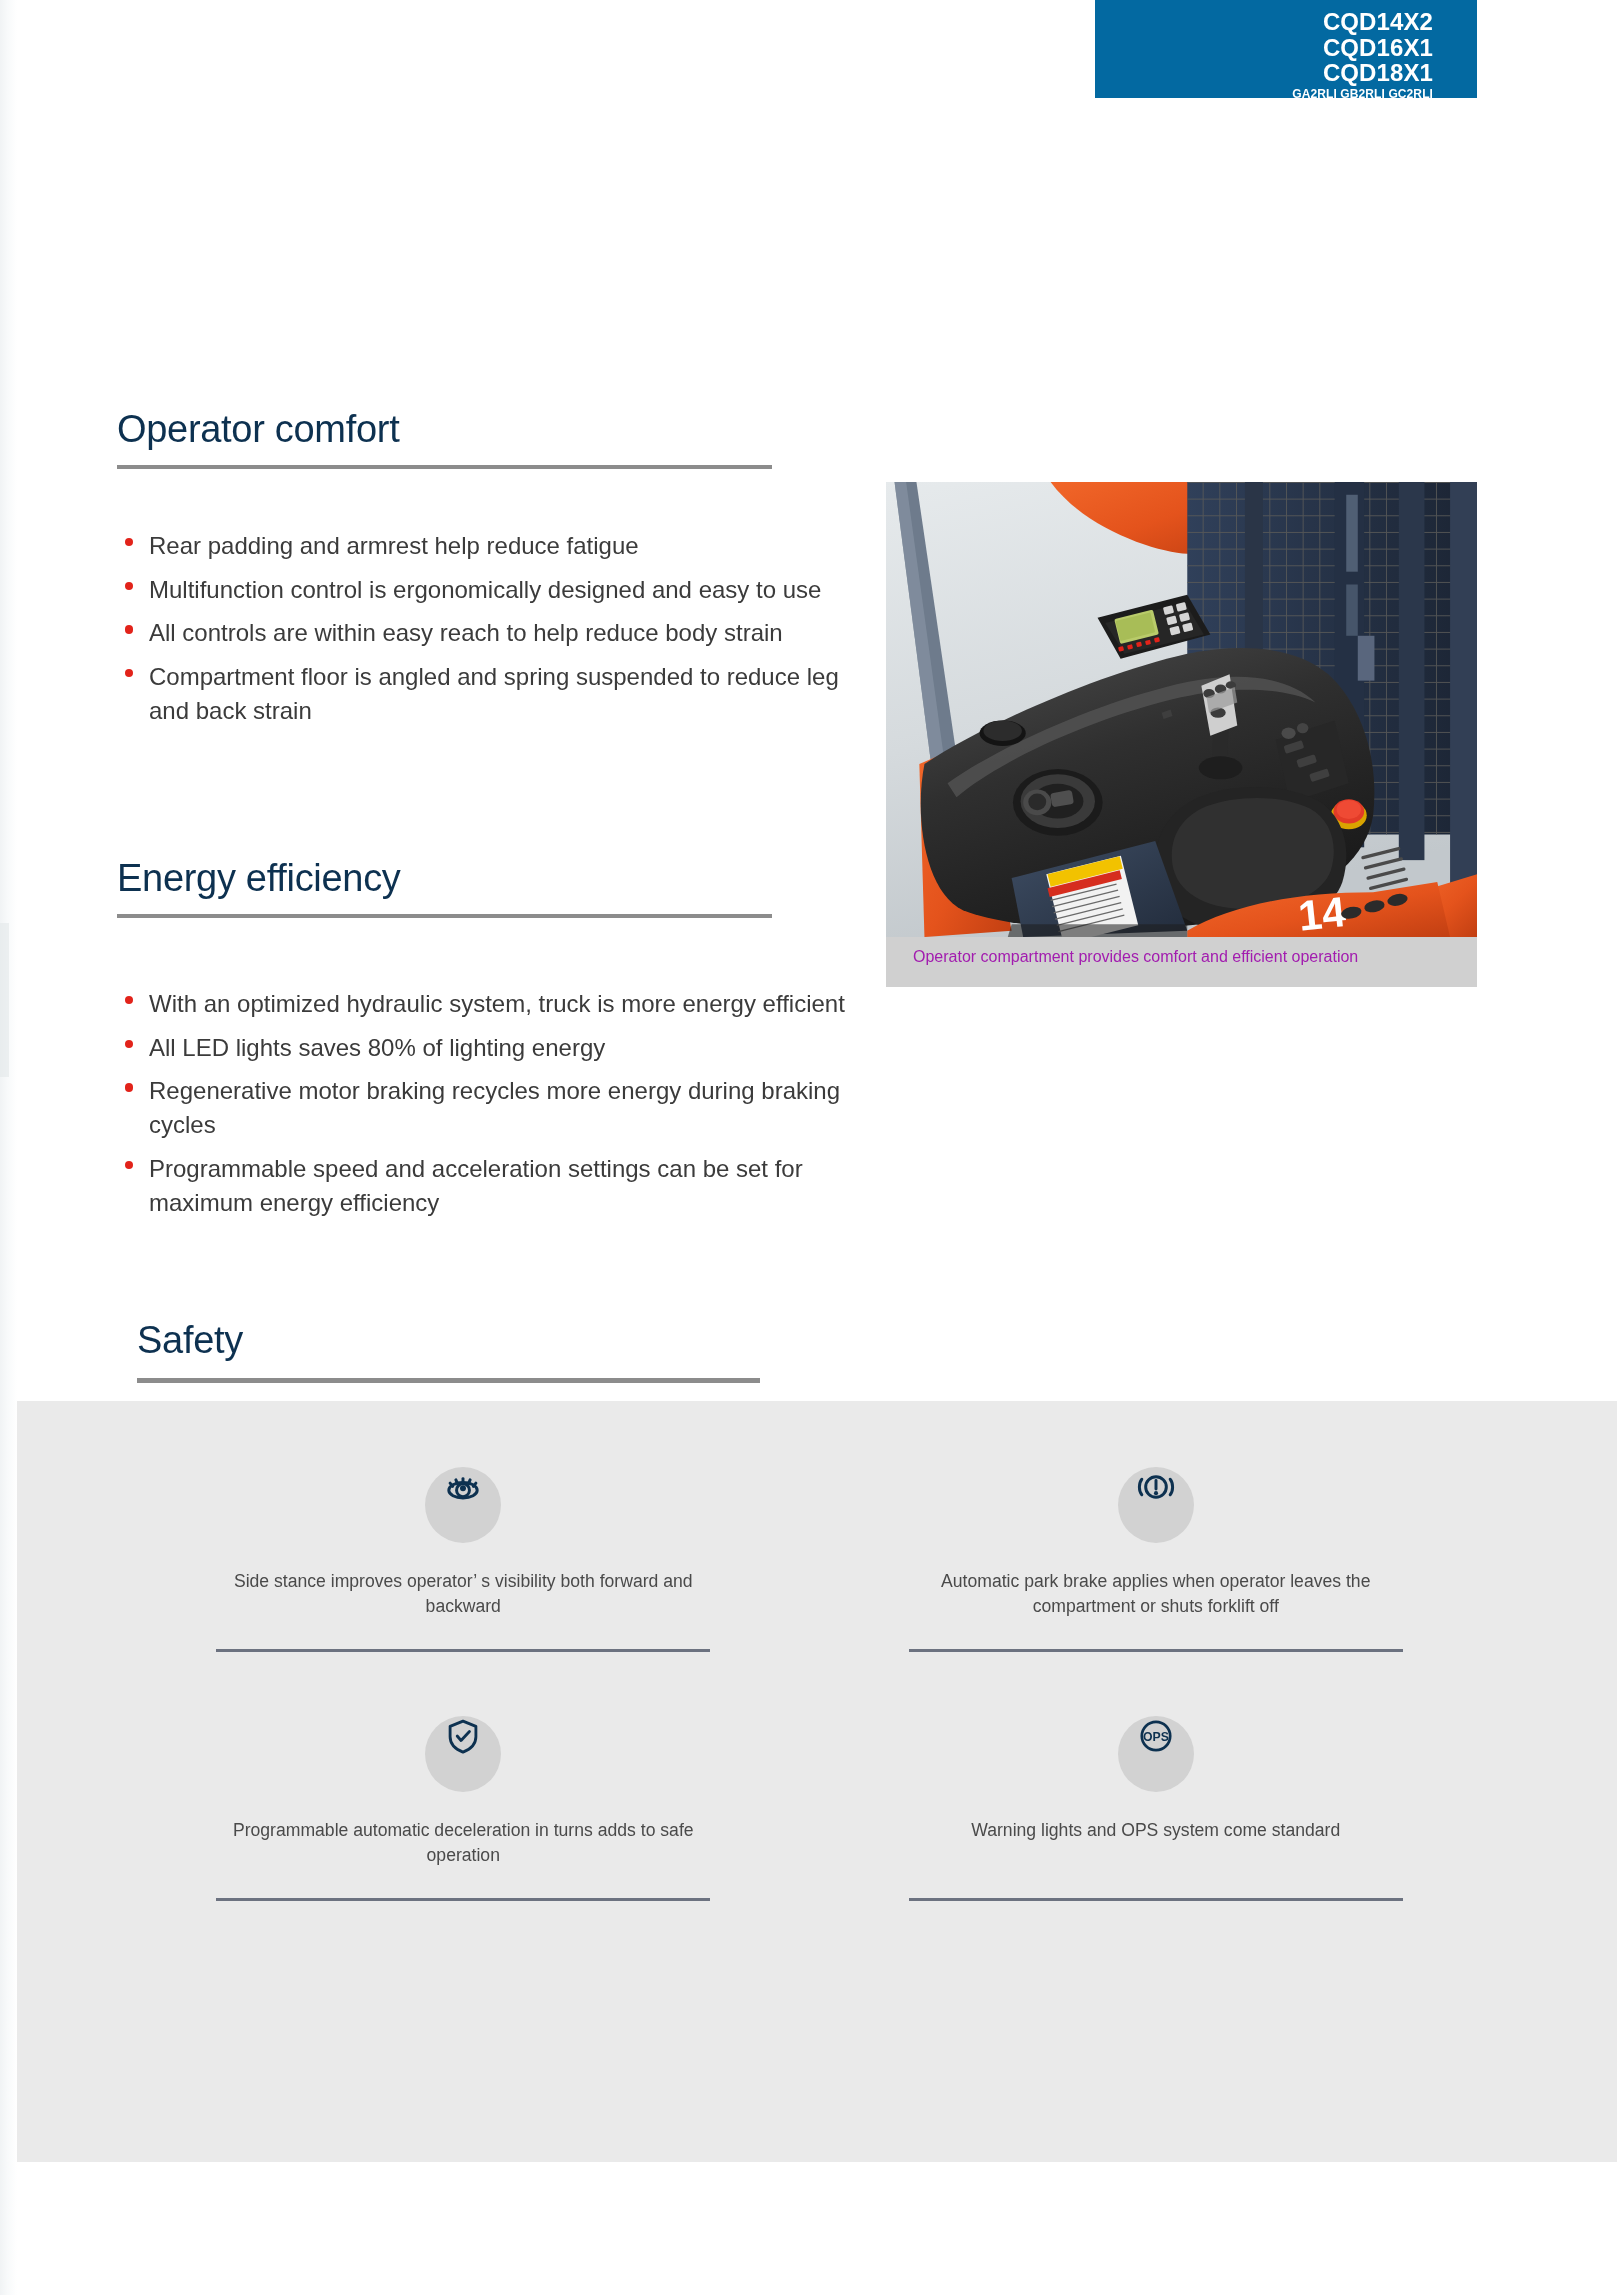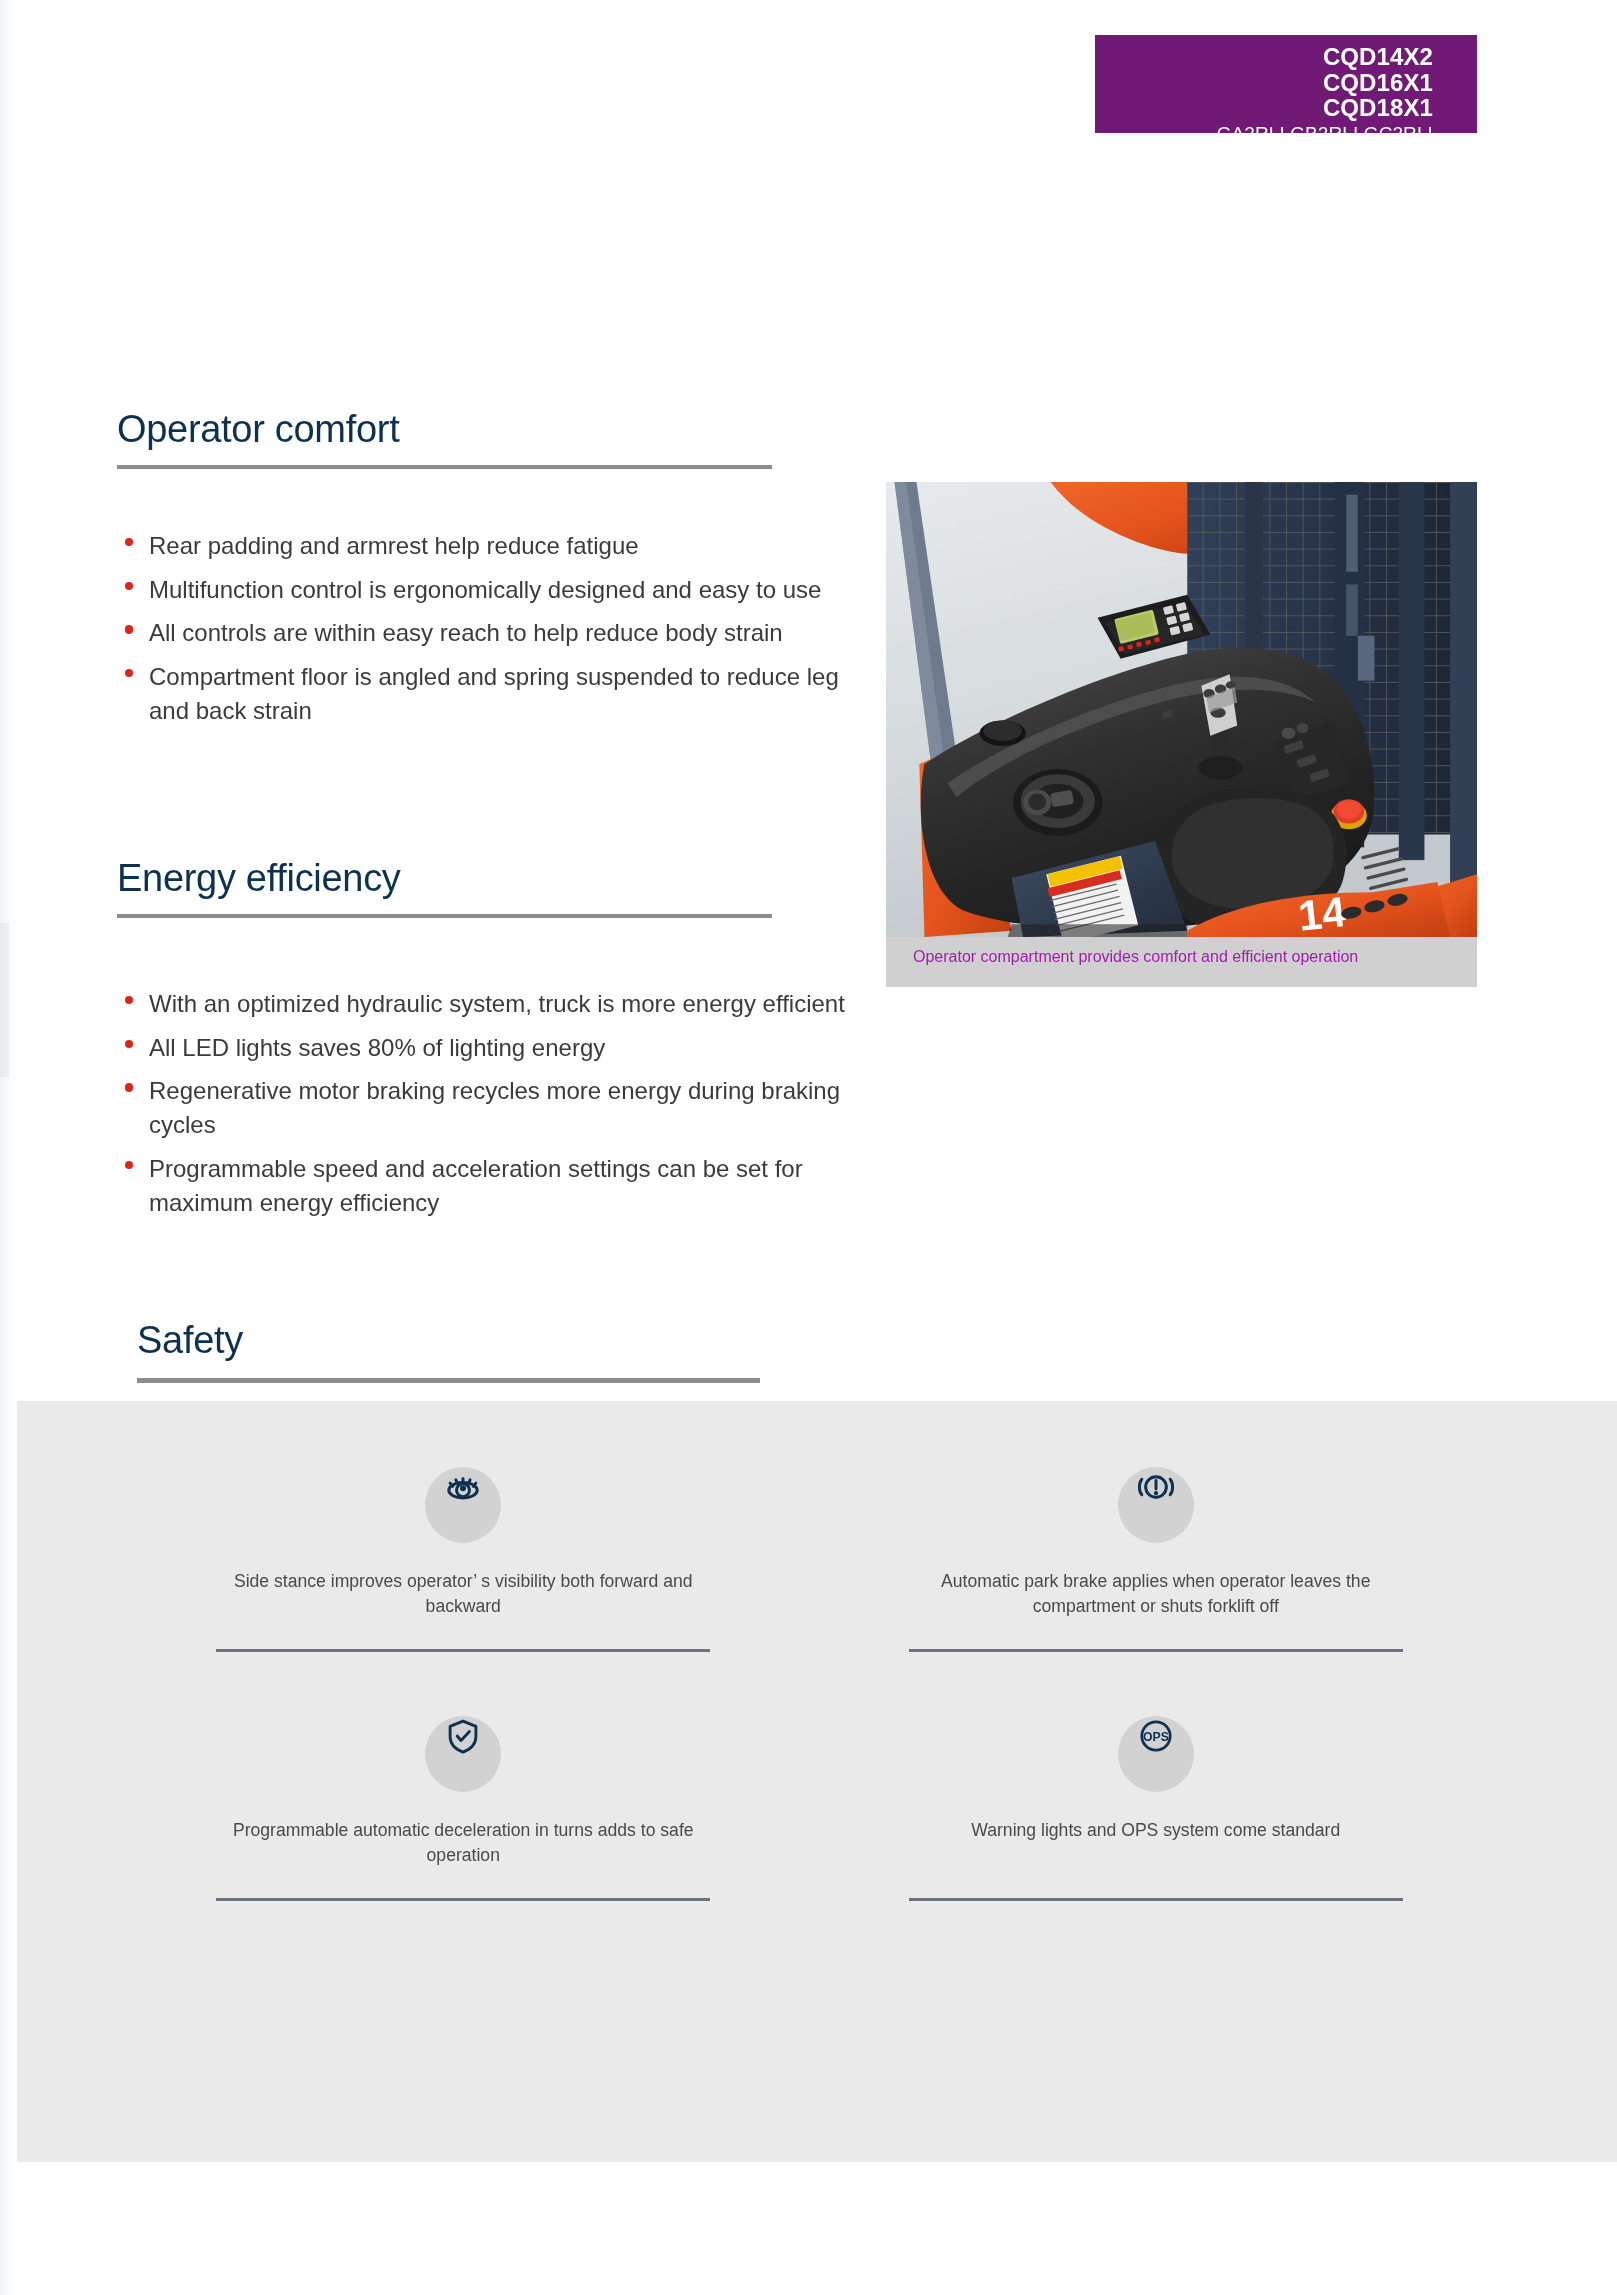--- a/index.html
+++ b/index.html
@@ -42,36 +42,35 @@
     opacity: .6;
   }
 
   
   .model-badge {
     position: absolute;
     left: 1095px;
     top: 0;
     width: 382px;
     height: 98px;
-    background: #701a75;
+    background: #0369a1;
     box-sizing: border-box;
     padding: 9px 44px 8px 0;
     text-align: right;
     color: #ffffff;
-    margin-top: 35px;
   }
   .model-badge .model-line {
     font-size: 24px;
     font-weight: bold;
     line-height: 1.07;
     letter-spacing: 0.1px;
   }
   .model-badge .model-sub {
-    font-size: 19px;
-    font-weight: normal;
+    font-size: 12px;
+    font-weight: bold;
     line-height: 1.15;
     margin-top: 1.9px;
     letter-spacing: 0.1px;
   }
 
   
   .gray-band {
     position: absolute;
     left: 16.7px;
     top: 1401px;

